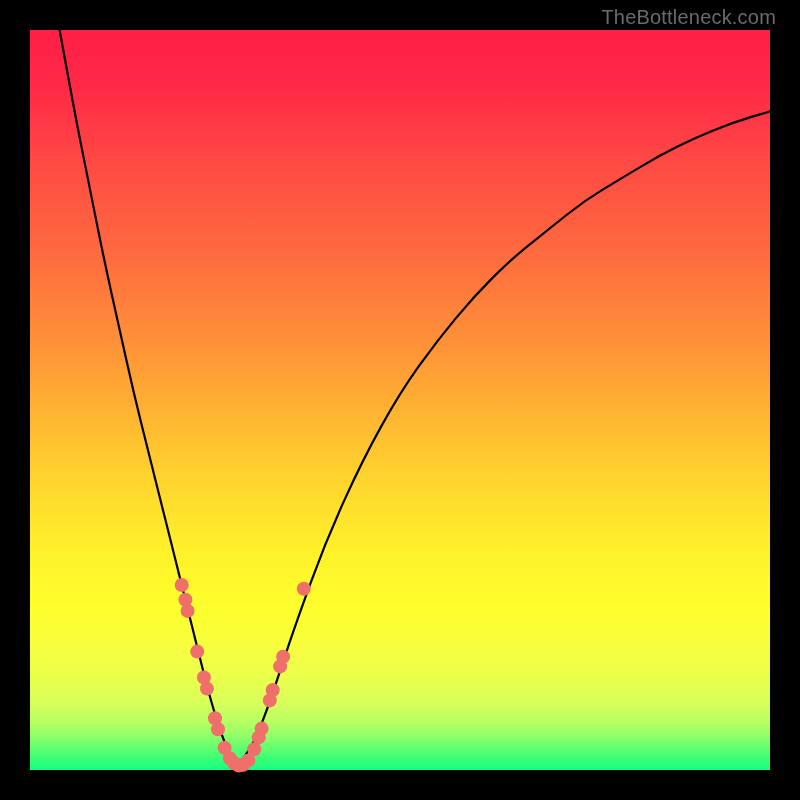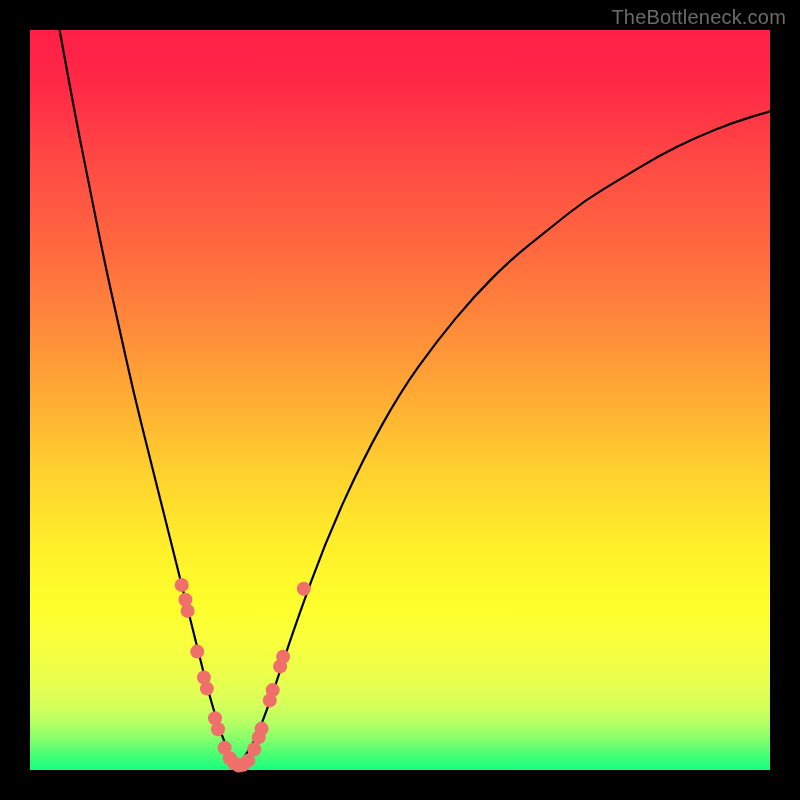--- a/index.html
+++ b/index.html
@@ -42,21 +42,21 @@
       #d7ff5a 91%,
       #b7ff63 93.5%,
       #8dff69 95.5%,
       #55ff72 97.5%,
       #14ff80 100%
     );
   }
   .watermark {
     position: absolute;
     top: 6px;
-    right: 14px;
+    right: 24px;
     color: #6b6b6b;
     font-size: 20px;
     font-weight: 500;
     letter-spacing: 0.2px;
     user-select: none;
   }
   svg.curve {
     position: absolute;
     left: 0;
     top: 0;

